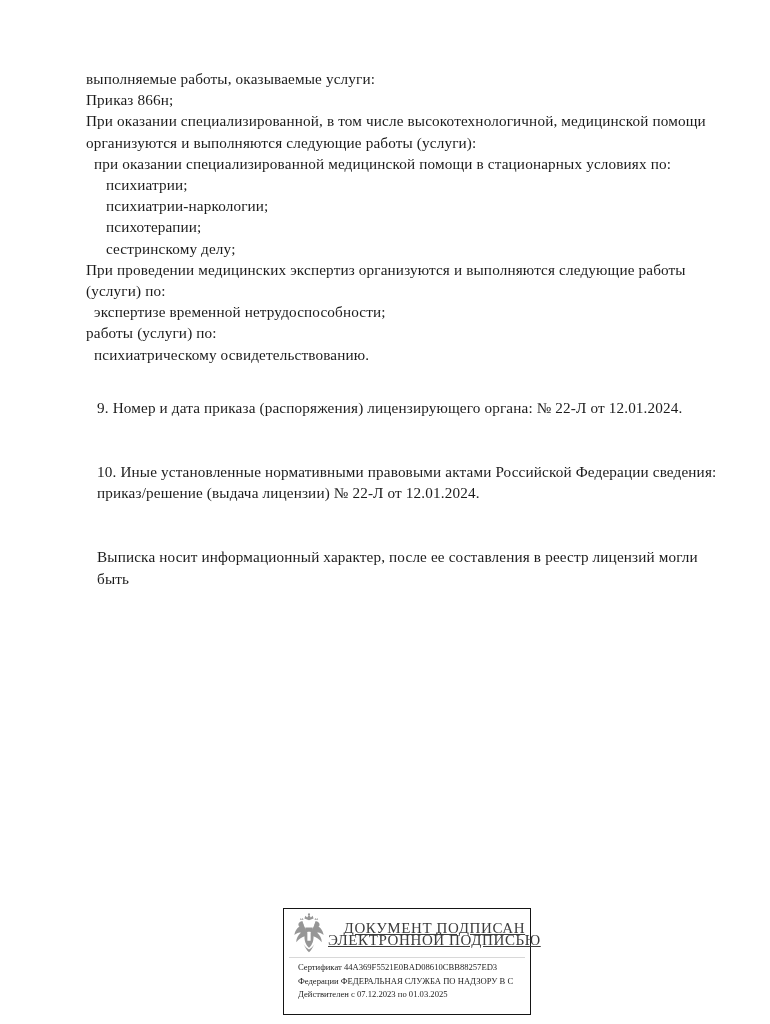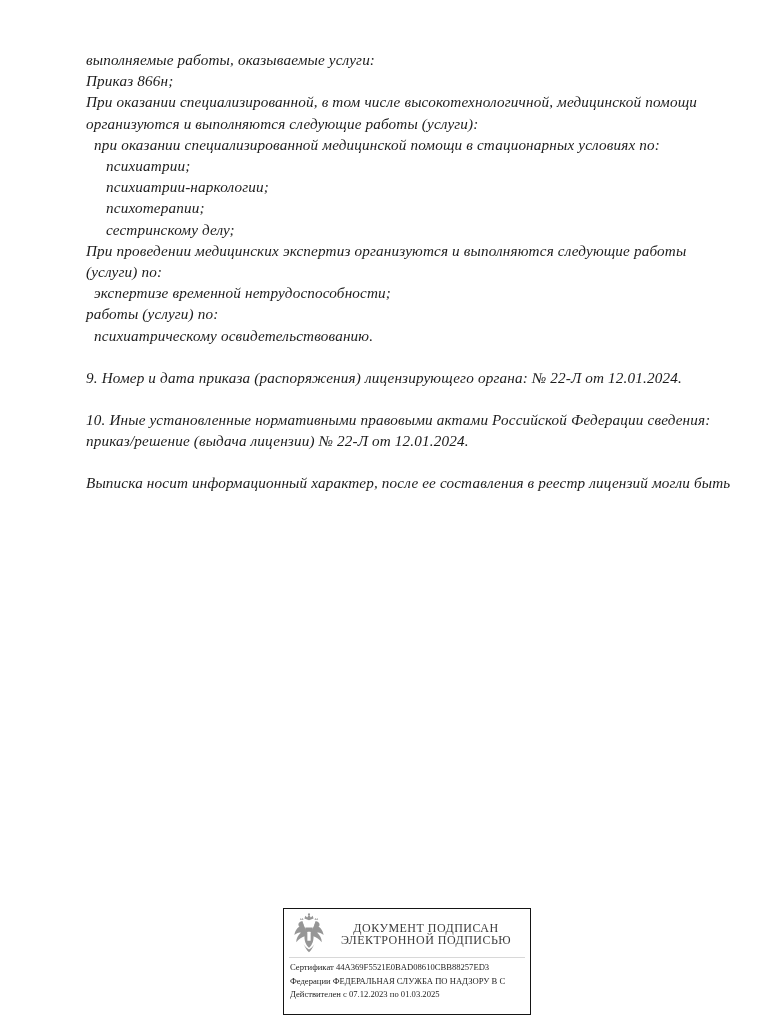--- a/index.html
+++ b/index.html
@@ -21,38 +21,37 @@
     position: absolute;
     inset: 0;
     width: 770px;
     height: 1024px;
   }
 
   
   .doc-body {
     position: absolute;
     left: 86px;
-    top: 49px;
+    top: 68px;
     width: 650px;
-    font-style: italic;
   }
 
   .line {
     font-size: 15.2px;
     line-height: 21.2px;
     text-align: left;
     white-space: pre-wrap;
     letter-spacing: 0.01em;
     color: #1b1b1b;
   }
 
   .indent-1 { padding-left: 8px; }
   .indent-2 { padding-left: 20px; }
 
-  .para-block { margin: 0; }
+  .para-block { margin: 11px; }
   .gap-block { height: 21px; }
 
   
   .sign-stamp {
     position: absolute;
     left: 283px;
     top: 908px;
     width: 248px;
     height: 107px;
     border: 1.4px solid #151515;
@@ -76,39 +75,41 @@
     display: flex;
     align-items: center;
     justify-content: center;
     opacity: 0.72;
   }
 
   .stamp-heading {
     flex: 1 1 auto;
     text-align: center;
     font-family: "Liberation Serif", "DejaVu Serif", serif;
-    font-size: 12px;
+    font-size: 15px;
     line-height: 12.4px;
     letter-spacing: 0.04em;
     color: #3b3b3b;
     padding-right: 2px;
+    text-decoration: underline;
   }
   .stamp-heading div { white-space: nowrap; }
 
   .stamp-divider {
     height: 1px;
     margin: 0 5px;
     background: #d8d8d8;
   }
 
   .stamp-details {
     padding: 3px 0 0 6px;
     box-sizing: border-box;
     overflow: hidden;
     height: 55px;
+    margin-left: 8px;
   }
 
   .stamp-line {
     font-family: "Liberation Serif", "DejaVu Serif", serif;
     font-size: 8.6px;
     line-height: 13.6px;
     color: #1d1d1d;
     white-space: nowrap;
     overflow: hidden;
   }

